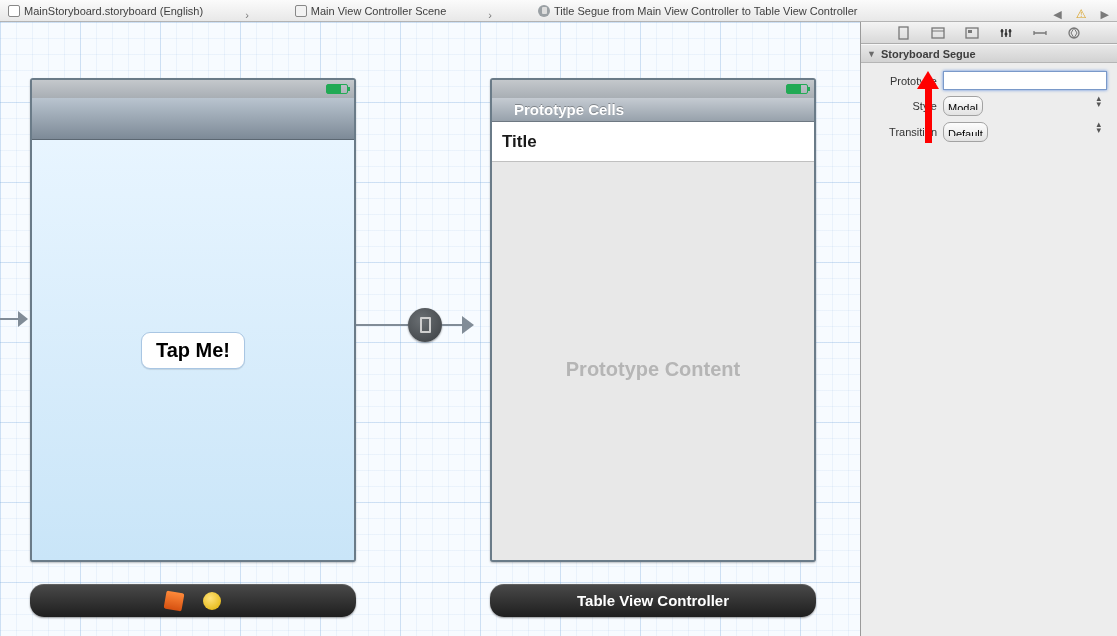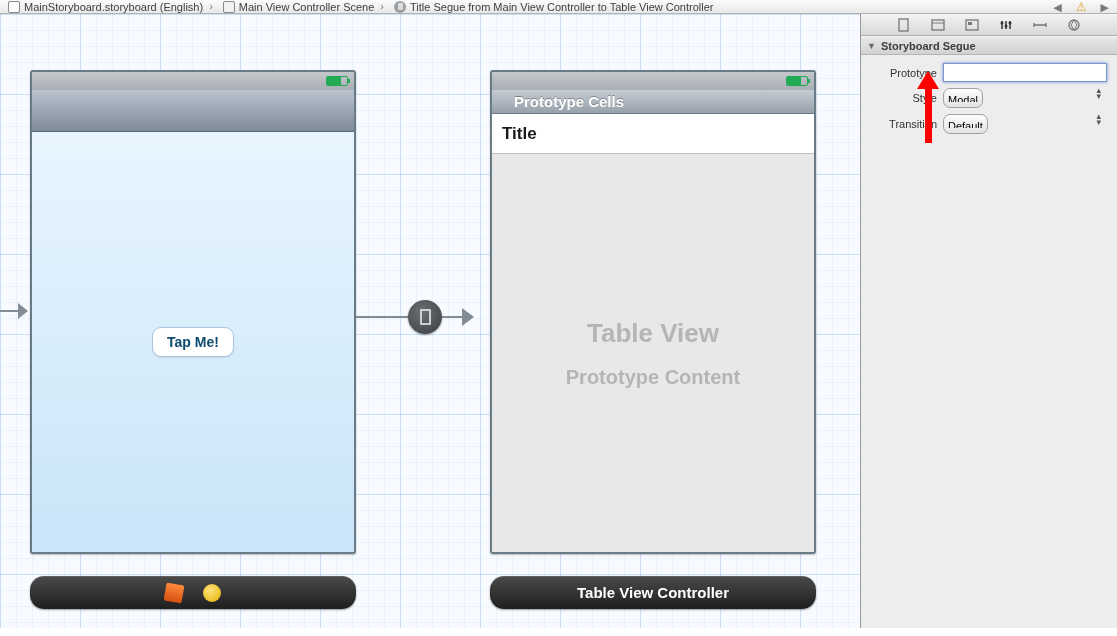--- a/index.html
+++ b/index.html
@@ -1,26 +1,27 @@
 <!DOCTYPE html>
 <html><head>
 <meta charset="utf-8">
 <style>
 * { margin: 0; padding: 0; box-sizing: border-box; font-family: "Lucida Grande", "Helvetica Neue", Arial, sans-serif; }
 html, body { width: 1117px; height: 636px; overflow: hidden; }
 
 
 .jumpbar {
-  height: 14px;
+  height: 22px;
   background: linear-gradient(#fbfbfb, #e8e8e8);
   border-bottom: 1px solid #b3b3b3;
   display: flex;
-  align-items: flex-start;
+  align-items: flex-end;
   font-size: 11px;
   color: #404040;
+  gap: 36px;
 }
 .jumpbar .crumb { display: flex; align-items: center; padding: 0 4px 0 8px; height: 100%; cursor: default; }
 .jumpbar .sep { color: #7a7a7a; padding: 0 2px; }
 .jumpbar .crumb .ic { margin-right: 4px; }
 .jumpbar .nav-arrows { margin-left: auto; display: flex; align-items: center; gap: 4px; padding-right: 6px; color: #7a7a7a; }
 .jumpbar .warn { color: #d89e1a; font-size: 12px; margin: 0 8px; }
 .jumpbar .nav-btn { font-size: 11px; padding: 0 2px; }
 
 .ic-sb { width: 12px; height: 12px; border: 1px solid #888; border-radius: 2px; background: #fff; }
 .ic-scene { width: 12px; height: 12px; border: 1px solid #888; border-radius: 2px; background: #f2f2f2; }
@@ -54,21 +55,21 @@
 .status-bar { height: 18px; background: linear-gradient(#c4c8cc, #a8aeb4); display: flex; align-items: center; justify-content: flex-end; padding: 0 6px; }
 .battery { width: 22px; height: 10px; border: 1px solid #2a5; border-radius: 2px; position: relative; }
 .battery::after { content:""; position:absolute; right:-3px; top:2px; width:2px; height:4px; background:#2a5; }
 .battery .fill { background:#2a5; width: 70%; height: 100%; }
 
 .nav-bar { height: 42px; background: linear-gradient(#b9c4cf, #7d8a97); border-bottom: 1px solid #5b6772; }
 
 .scene-a .body { height: calc(100% - 60px); background: linear-gradient(#e8f5ff, #c9e5f8); display:flex; align-items:center; justify-content:center; }
 .tap-btn {
   background: #fff; border: 1px solid #a9c6e3; border-radius: 9px; padding: 6px 14px;
-  font-size: 14px; font-weight: bold; color: #0c4a6e; box-shadow: 0 1px 1px rgba(0,0,0,0.1);
+  font-size: 20px; font-weight: bold; color: #000000; box-shadow: 0 1px 1px rgba(0,0,0,0.1);
 }
 
 
 .proto-header { height: 24px; background: linear-gradient(#c5cbd2, #97a1ab); color: #fff; font-weight: bold; font-size: 15px; display:flex; align-items:center; padding: 0 22px; text-shadow: 0 -1px 0 rgba(0,0,0,0.3); border-bottom: 1px solid #6e7882; }
 .cell { height: 40px; background: #fff; display:flex; align-items:center; padding: 16px 10px; font-size: 17px; font-weight: bold; color: #1a1a1a; border-bottom: 1px solid #c0c0c0; }
 .table-body { height: calc(100% - 18px - 24px - 40px); background: #e8e8e8; display:flex; flex-direction: column; align-items:center; justify-content:center; color:#b5b5b5; }
 .table-body .big { font-size: 26px; font-weight: bold; }
 .table-body .small { font-size: 20px; font-weight: bold; margin-top: 17px; }
 
 .dock {
@@ -190,21 +191,20 @@
         <div class="status-bar">
           <div class="battery">
               <div class="fill"></div>
             </div>
         </div>
         <div class="proto-header">Prototype Cells</div>
         <div class="cell">
           <span>Title</span>
         </div>
         <div class="table-body">
-          <div class="big">Table View</div>
           <div class="small">Prototype Content</div>
         </div>
       </div>
       <div class="dock">
         <span>Table View Controller</span>
       </div>
     </div>
   </div>
 
   <div class="inspector">

